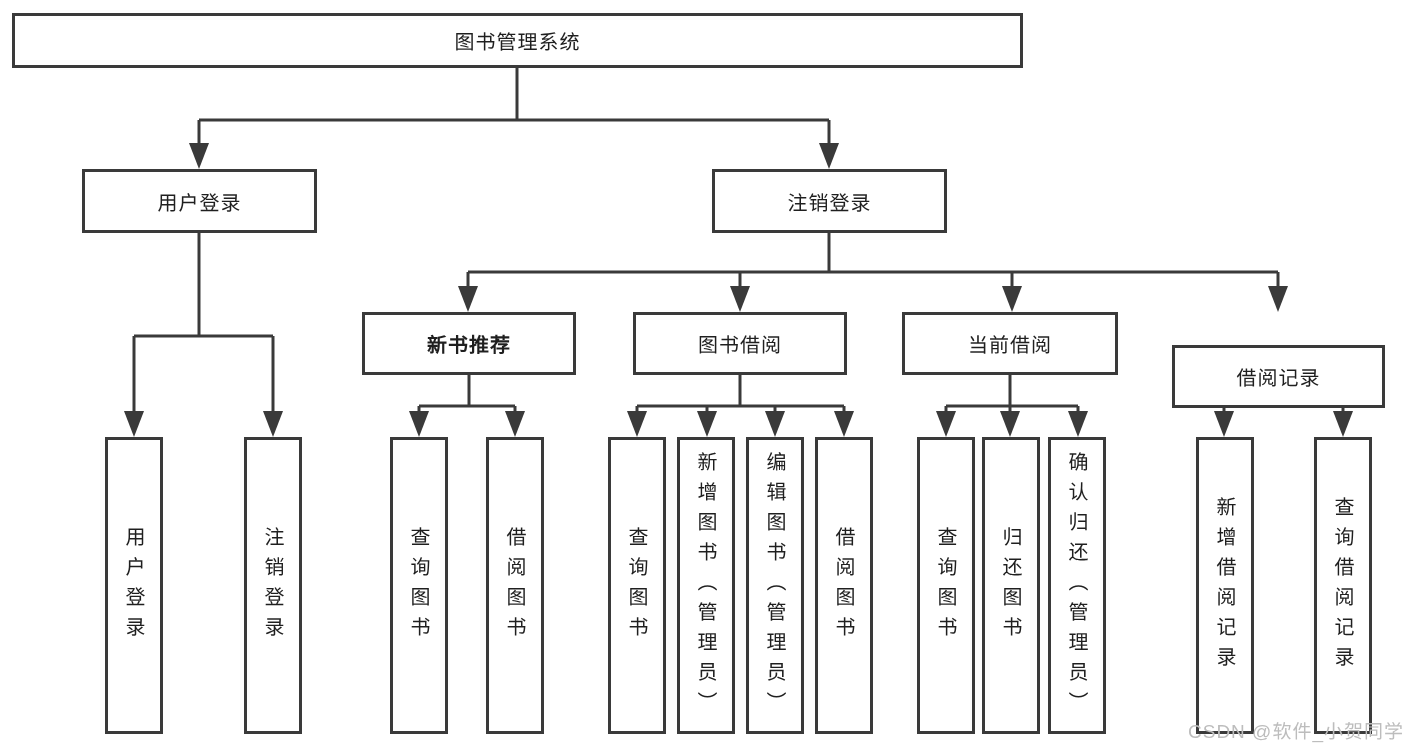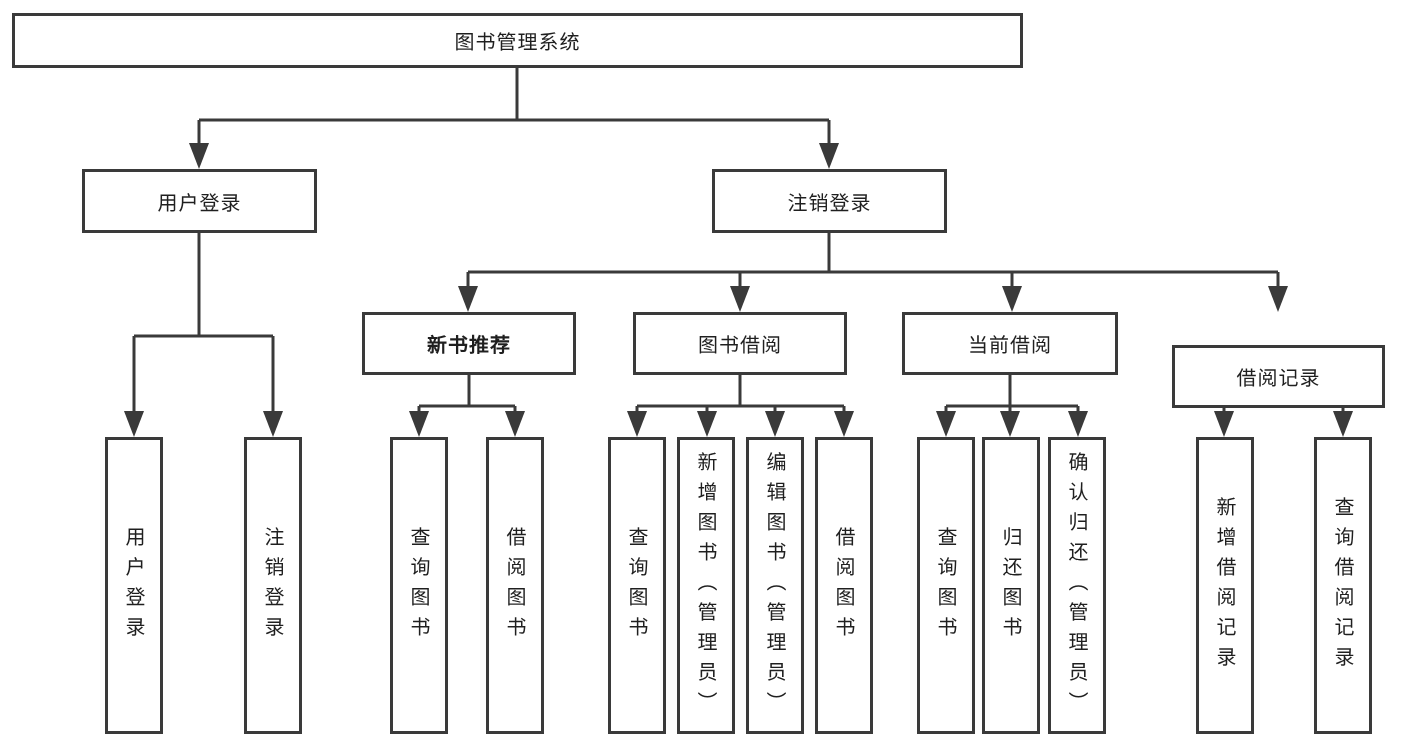--- a/index.html
+++ b/index.html
@@ -196,13 +196,14 @@
     <span>确认归还（管理员）</span>
   </div>
 
   <div id="c-addrec" class="box v-box">
     <span>新增借阅记录</span>
   </div>
   <div id="c-queryrec" class="box v-box">
     <span>查询借阅记录</span>
   </div>
 
+  <div id="watermark">CSDN @软件_小贺同学</div>
 </div>
 
 </body></html>

